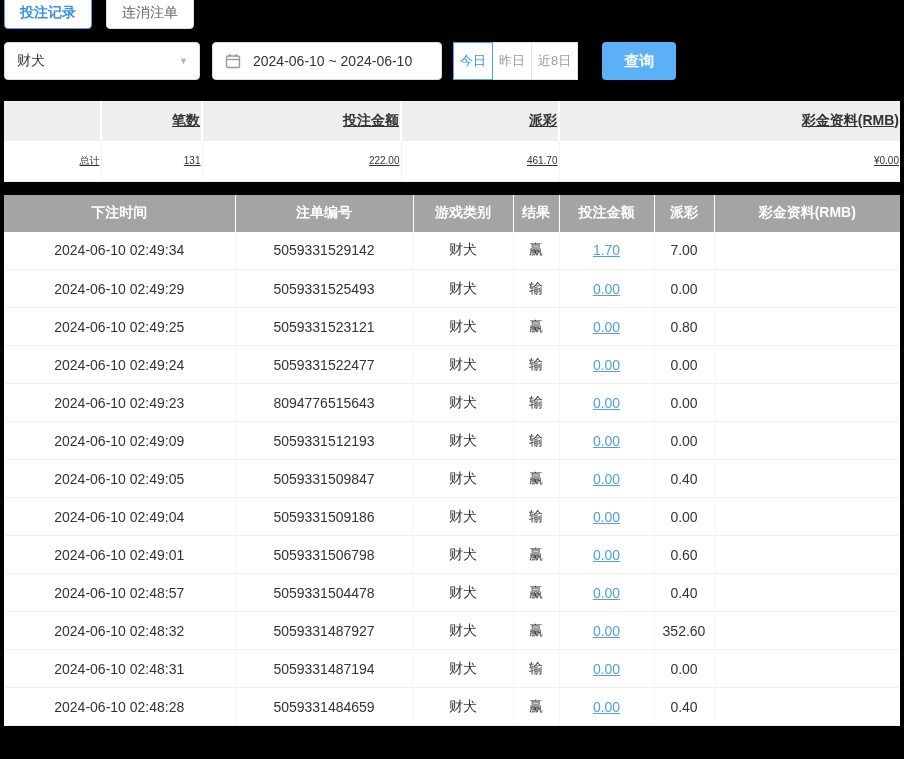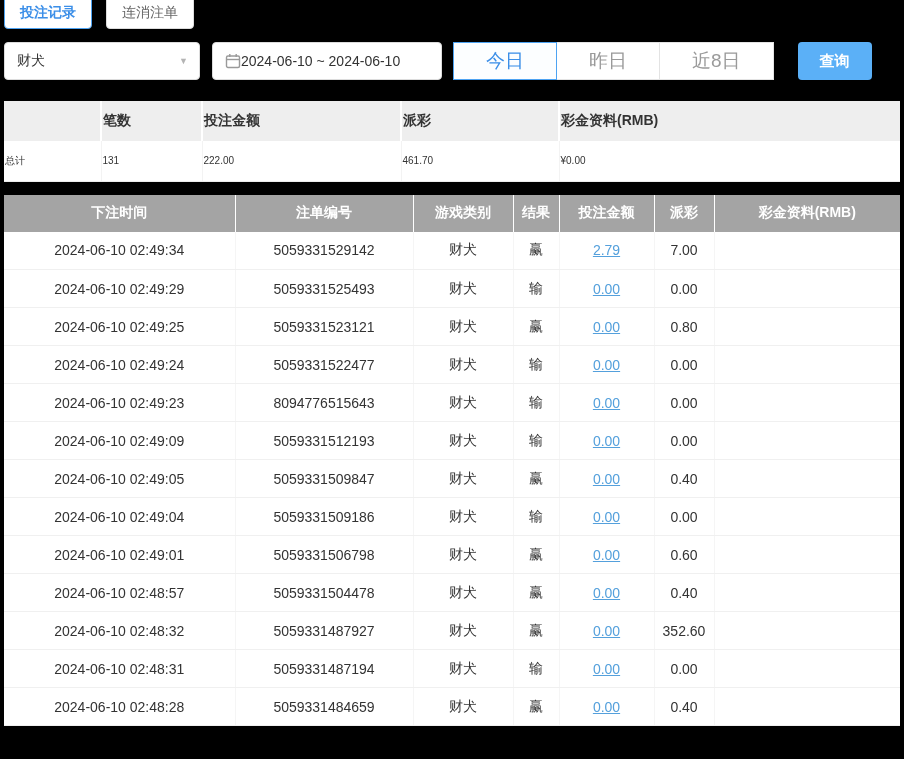--- a/index.html
+++ b/index.html
@@ -27,43 +27,43 @@
   .select {
     width: 196px; height: 38px;
     border: 1px solid #dcdcdc; border-radius: 4px;
     display: flex; align-items: center; justify-content: space-between;
     padding: 0 11px 0 12px; cursor: pointer; background: #fff;
   }
   .arrow { color: #b4b4b4; font-size: 9px; }
   .date-input {
     margin-left: 12px; width: 230px; height: 38px;
     border: 1px solid #dcdcdc; border-radius: 4px;
-    display: flex; align-items: center; gap: 0;
+    display: flex; align-items: center; gap: 12px;
     padding: 0 12px; cursor: pointer; background: #fff;
   }
   .cal-icon { flex: 0 0 auto; display: inline-flex; }
   .quick-group { display: flex; margin-left: 12px; }
   .quick {
-    height: 38px; padding: 0 32px; background: #fff;
+    height: 38px; padding: 0 6px; background: #fff;
     border: 1px solid #e3e3e3; color: #9a9a9a;
-    font-size: 19px; cursor: pointer; margin-left: -1px;
+    font-size: 13px; cursor: pointer; margin-left: -1px;
     font-family: "Liberation Sans", sans-serif;
   }
   .quick.active { border-color: #4da3f2; color: #3c8fe8; background: #fcfeff; position: relative; z-index: 1; }
   .search-btn {
     margin-left: 24px; width: 74px; height: 38px;
     background: #5bb0f7; color: #fff; border: none; border-radius: 4px;
     font-size: 15px; font-weight: bold; cursor: pointer;
     font-family: "Liberation Sans", sans-serif;
   }
 
   
   .summary {
     width: 896px; margin: 21px 4px 0;
-    border-collapse: collapse; table-layout: fixed; text-align: left;
+    border-collapse: collapse; table-layout: fixed; text-align: right; text-decoration: underline;
   }
   .summary th {
     background: #eeeeee; height: 40px; font-weight: bold;
     border-right: 2px solid #fff; font-size: 14px;
   }
   .summary th:last-child { border-right: none; }
   .summary td {
     height: 40px; background: #fff;
     border-bottom: 1px solid #ececec; border-right: 1px solid #f3f3f3;
     font-size: 10px;
@@ -170,21 +170,21 @@
         <th>派彩</th>
         <th>彩金资料(RMB)</th>
       </tr>
     </thead>
     <tbody>
         <tr>
           <td>2024-06-10 02:49:34</td>
           <td>5059331529142</td>
           <td>财犬</td>
           <td>赢</td>
-          <td><a class="amount-link">2.79</a></td>
+          <td><a class="amount-link">1.70</a></td>
           <td>7.00</td>
           <td></td>
         </tr>
         <tr>
           <td>2024-06-10 02:49:29</td>
           <td>5059331525493</td>
           <td>财犬</td>
           <td>输</td>
           <td><a class="amount-link">0.00</a></td>
           <td>0.00</td>

